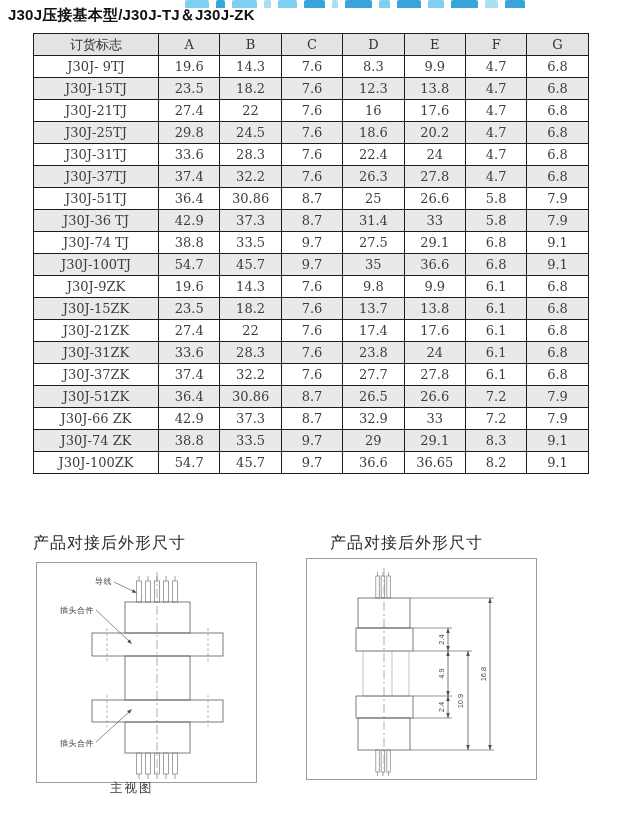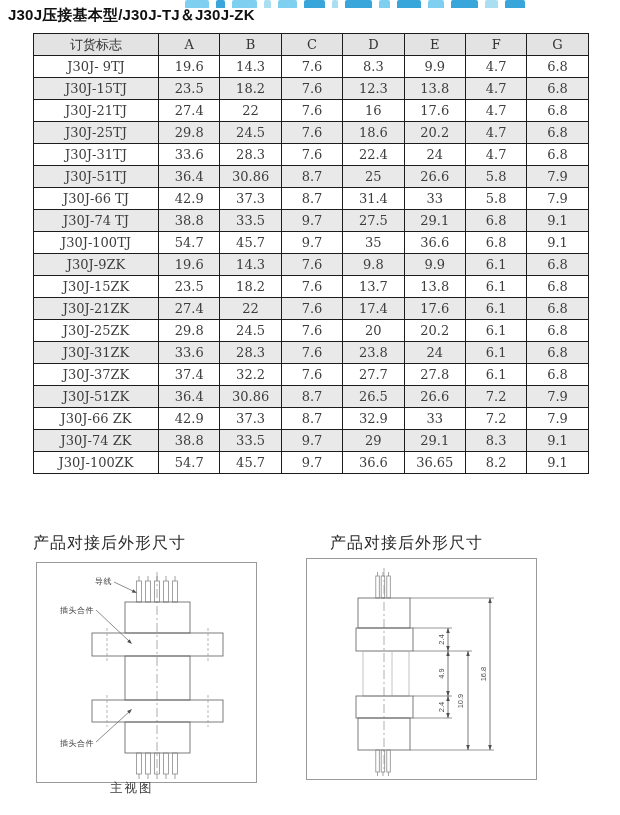--- a/index.html
+++ b/index.html
@@ -135,31 +135,41 @@
           <td>J30J-31TJ</td>
           <td>33.6</td>
           <td>28.3</td>
           <td>7.6</td>
           <td>22.4</td>
           <td>24</td>
           <td>4.7</td>
           <td>6.8</td>
         </tr>
         <tr>
+          <td>J30J-37TJ</td>
+          <td>37.4</td>
+          <td>32.2</td>
+          <td>7.6</td>
+          <td>26.3</td>
+          <td>27.8</td>
+          <td>4.7</td>
+          <td>6.8</td>
+        </tr>
+        <tr>
           <td>J30J-51TJ</td>
           <td>36.4</td>
           <td>30.86</td>
           <td>8.7</td>
           <td>25</td>
           <td>26.6</td>
           <td>5.8</td>
           <td>7.9</td>
         </tr>
         <tr>
-          <td>J30J-66 TJ</td>
+          <td>J30J-36 TJ</td>
           <td>42.9</td>
           <td>37.3</td>
           <td>8.7</td>
           <td>31.4</td>
           <td>33</td>
           <td>5.8</td>
           <td>7.9</td>
         </tr>
         <tr>
           <td>J30J-74 TJ</td>
@@ -201,30 +211,20 @@
           <td>6.1</td>
           <td>6.8</td>
         </tr>
         <tr>
           <td>J30J-21ZK</td>
           <td>27.4</td>
           <td>22</td>
           <td>7.6</td>
           <td>17.4</td>
           <td>17.6</td>
-          <td>6.1</td>
-          <td>6.8</td>
-        </tr>
-        <tr>
-          <td>J30J-25ZK</td>
-          <td>29.8</td>
-          <td>24.5</td>
-          <td>7.6</td>
-          <td>20</td>
-          <td>20.2</td>
           <td>6.1</td>
           <td>6.8</td>
         </tr>
         <tr>
           <td>J30J-31ZK</td>
           <td>33.6</td>
           <td>28.3</td>
           <td>7.6</td>
           <td>23.8</td>
           <td>24</td>

